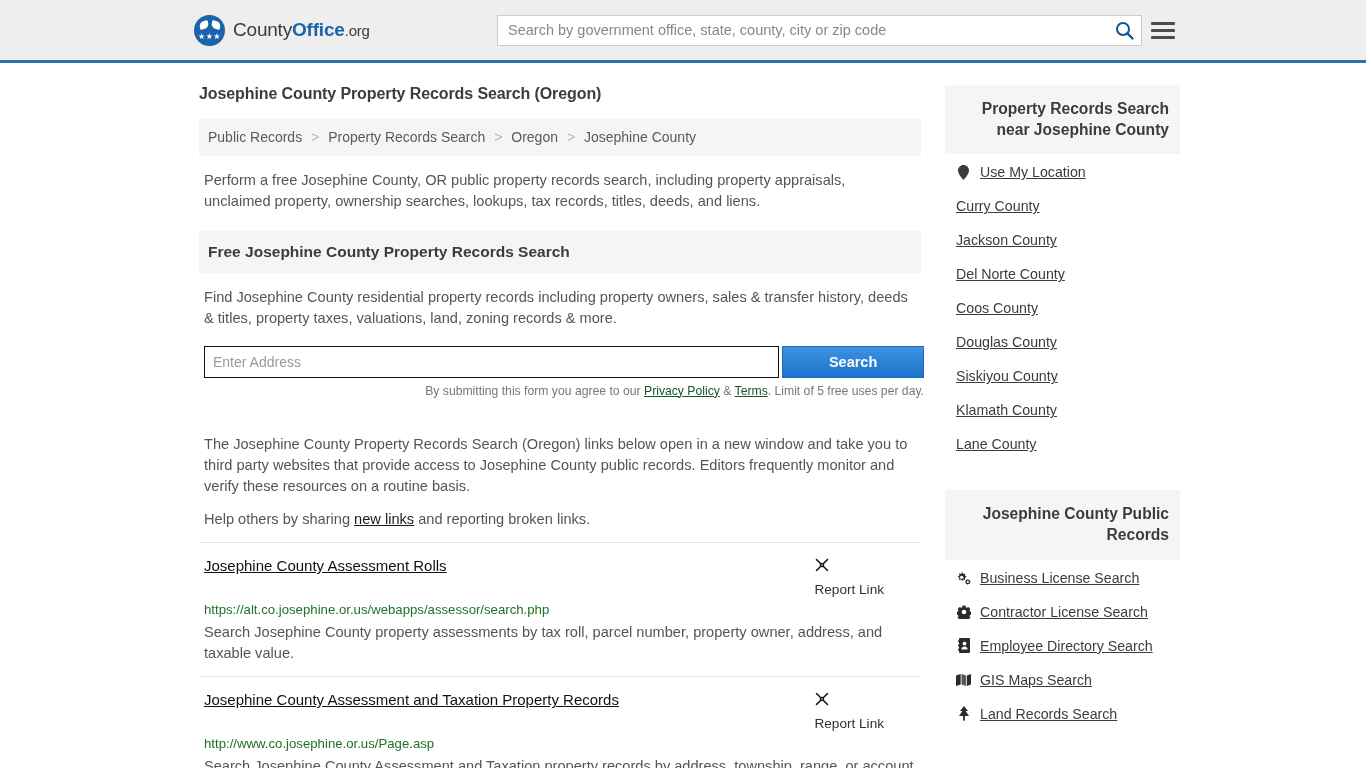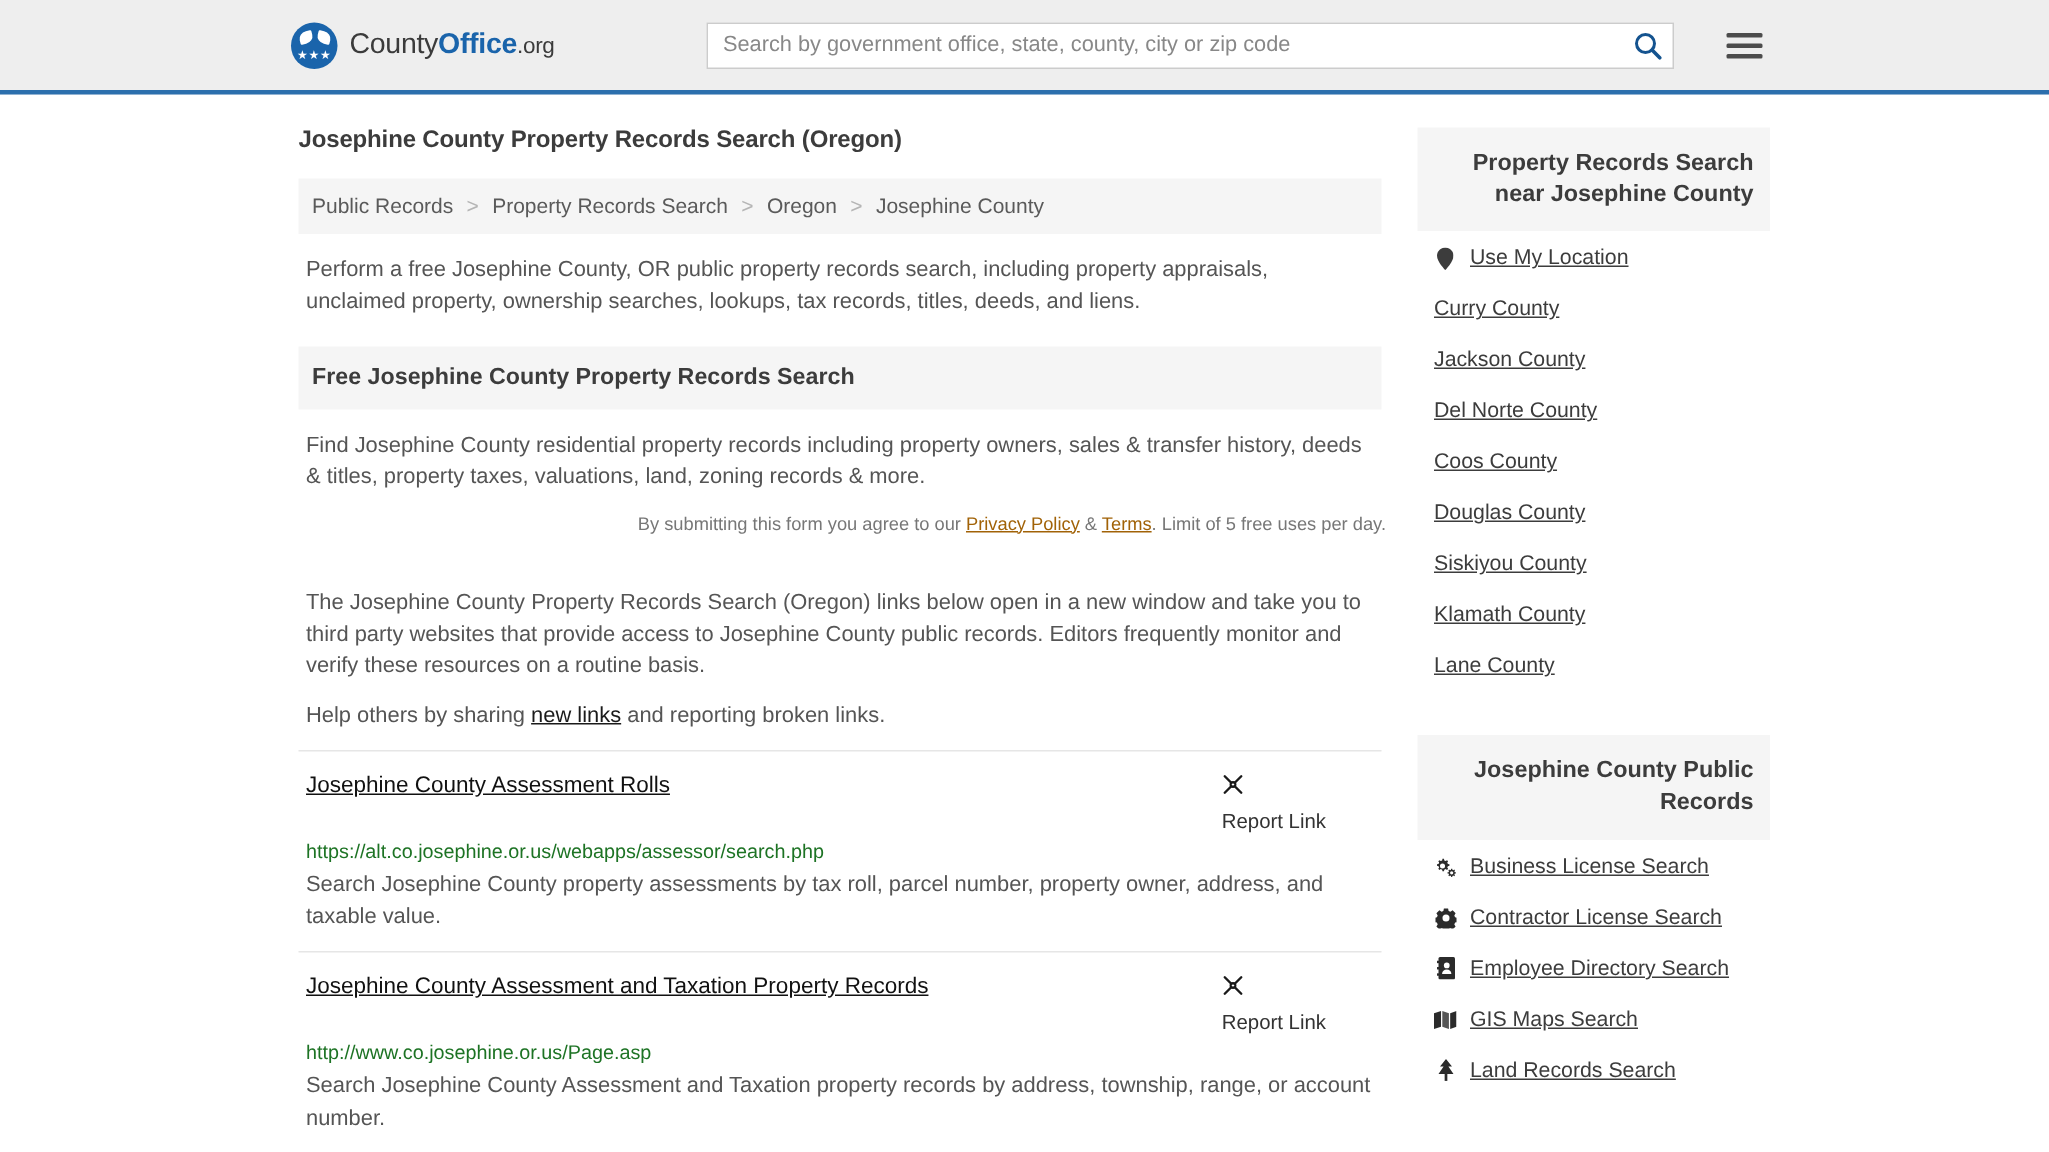--- a/index.html
+++ b/index.html
@@ -68,21 +68,21 @@
     font-size: 19px;
     letter-spacing: -0.2px;
     white-space: nowrap;
   }
   .brand-text .t-county { color: #3b3b3b; }
   .brand-text .t-office { color: #1a64ab; font-weight: bold; }
   .brand-text .t-org    { color: #3b3b3b; font-size: 15px; }
 
   .header-search {
     position: absolute;
-    left: 471px;
+    left: 497px;
     width: 645px;
     height: 31px;
     background: #ffffff;
     border: 1px solid #cccccc;
     display: flex;
     align-items: center;
   }
   .header-search input {
     flex: 1;
     height: 100%;
@@ -200,21 +200,21 @@
     font-family: "Liberation Sans", sans-serif;
     cursor: pointer;
   }
   .fineprint {
     text-align: right;
     font-size: 12.2px;
     color: #777777;
     width: 720px;
     margin-bottom: 22px;
   }
-  .fineprint a { color: #a16207; }
+  .fineprint a { color: #14532d; }
 
   
   .link-entry {
     padding: 14px 5px 12px 5px;
     border-top: 1px solid #e6e6e6;
     position: relative;
   }
   .link-entry:first-of-type { border-top: 0; }
   .link-row {
     display: flex;
@@ -325,20 +325,24 @@
       <span class="sep">&gt;</span>
       <a href="#">Josephine County</a>
     </div>
 
     <p class="intro">Perform a free Josephine County, OR public property records search, including property appraisals, unclaimed property, ownership searches, lookups, tax records, titles, deeds, and liens.</p>
 
     <div class="panel-head">Free Josephine County Property Records Search</div>
     <div class="panel-body">
       <p>Find Josephine County residential property records including property owners, sales &amp; transfer history, deeds &amp; titles, property taxes, valuations, land, zoning records &amp; more.</p>
 
+      <div class="addr-form">
+        <input type="text" placeholder="Enter Address" style="">
+        <button class="btn-search">Search</button>
+      </div>
 
       <div class="fineprint"><span>By submitting this form you agree to our </span><a href="#">Privacy Policy</a><span> &amp; </span><a href="#">Terms</a><span>. Limit of 5 free uses per day.</span></div>
     </div>
 
     <div class="panel-body">
       <p>The Josephine County Property Records Search (Oregon) links below open in a new window and take you to third party websites that provide access to Josephine County public records. Editors frequently monitor and verify these resources on a routine basis.</p>
       <p><span>Help others by sharing </span><a href="#">new links</a><span> and reporting broken links.</span></p>
     </div>
 
     <div class="link-entry">

